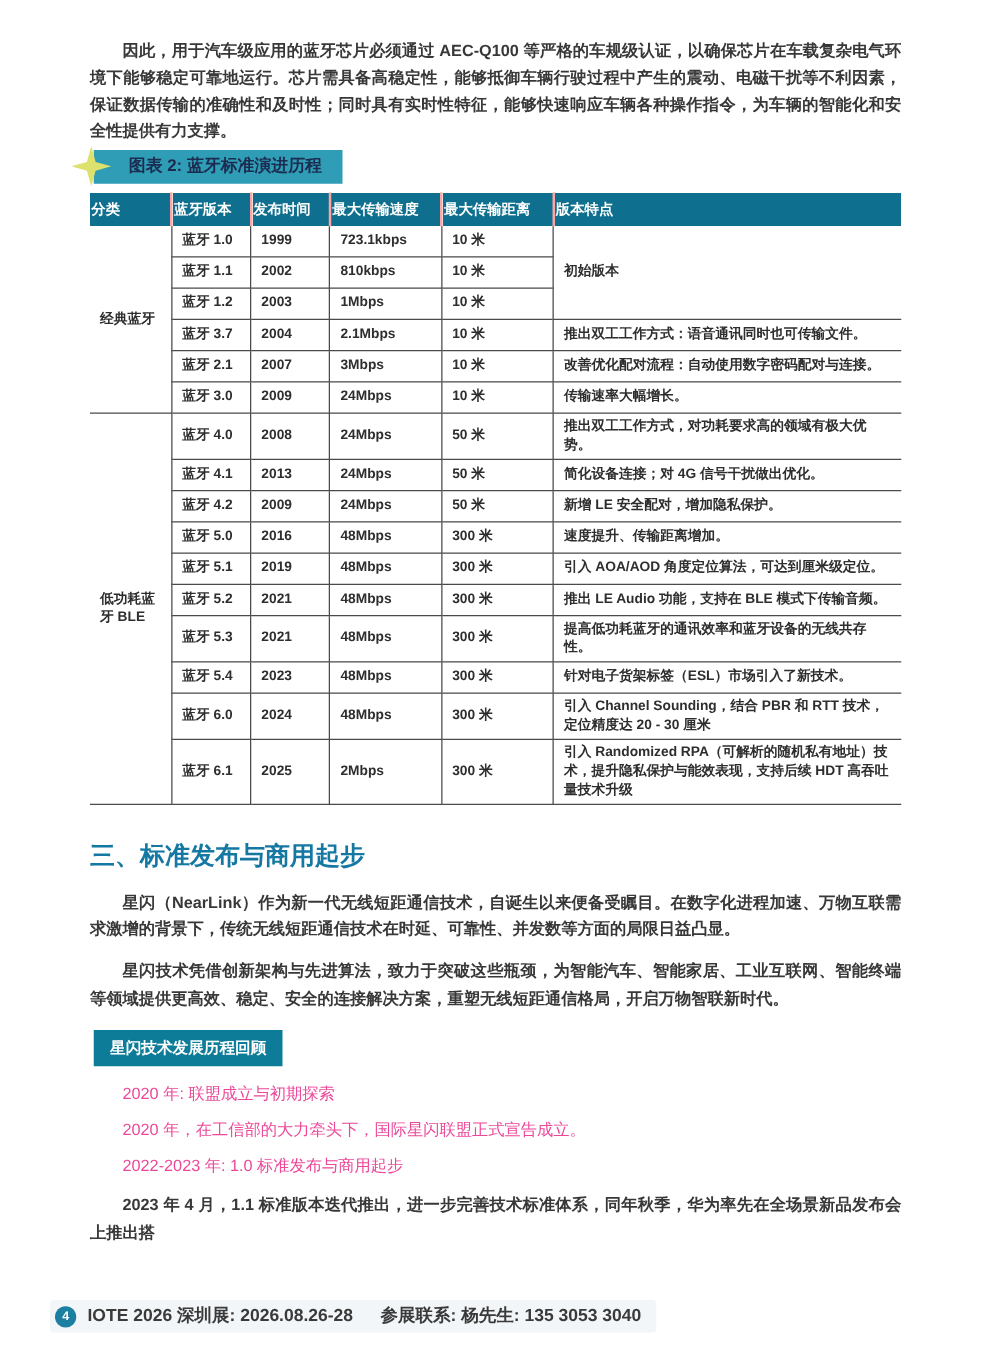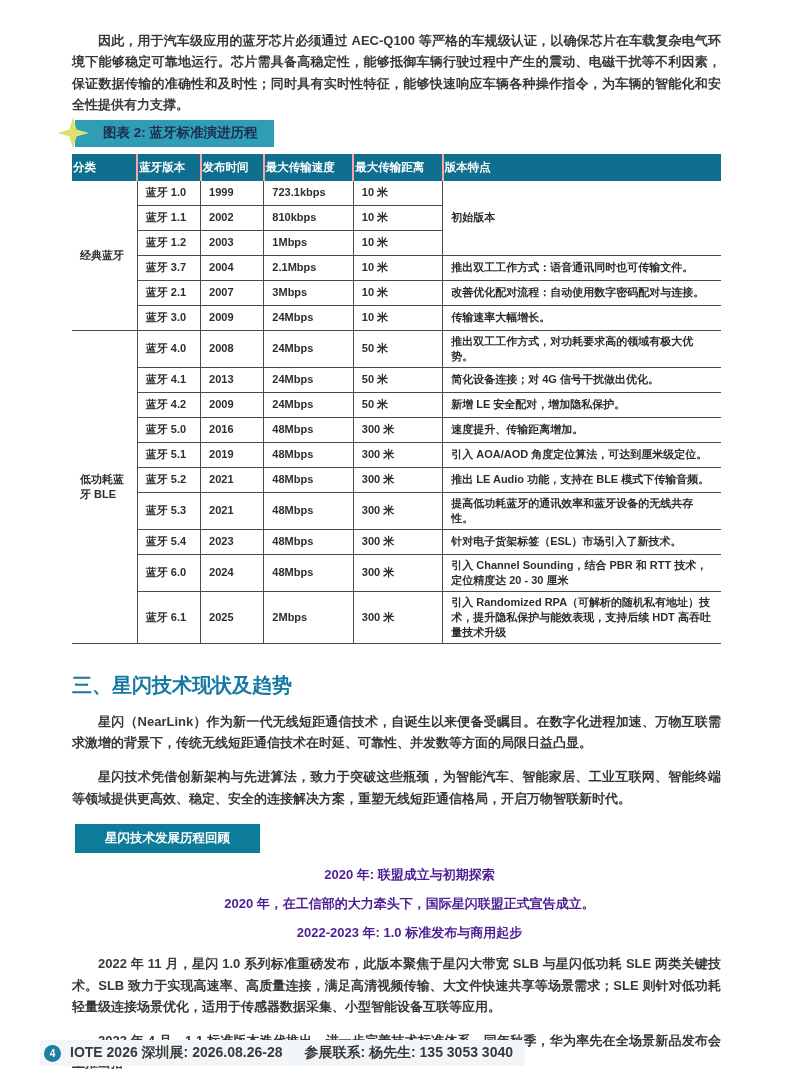--- a/index.html
+++ b/index.html
@@ -47,25 +47,25 @@
   
   .section-heading{
     margin-top:28px;font-size:20px;line-height:26px;
     font-weight:800;color:#1478a2;
   }
   .para-body{margin-top:13px;}
 
   .timeline-badge{
     display:inline-block;margin-top:15px;margin-left:3px;
     background:#0d7c99;color:#ffffff;font-weight:700;font-size:12.5px;
-    padding:6px 30px;
+    padding:6px 13px;
   }
   .milestone{
     margin-top:15px;margin-left:2em;
-    font-size:13px;font-weight:700;color:#4c1d95;line-height:14px;text-align:center;
+    font-size:13px;font-weight:400;color:#ec4899;line-height:14px;
   }
 
   
   .footer{
     position:absolute;left:40px;top:1040px;
     display:inline-flex;align-items:center;gap:9px;
     background:#f3f6f8;padding:4px 12px 4px 4px;border-radius:3px;
   }
   .page-num{
     width:17px;height:17px;border-radius:50%;background:#1b7fa2;
@@ -221,33 +221,32 @@
           <tr>
             <td>蓝牙 6.1</td>
             <td>2025</td>
             <td>2Mbps</td>
             <td>300 米</td>
             <td class="feat">引入 Randomized RPA（可解析的随机私有地址）技术，提升隐私保护与能效表现，支持后续 HDT 高吞吐量技术升级</td>
           </tr>
         </tbody>
     </table>
 
-    <div class="section-heading">三、星闪技术现状及趋势</div>
+    <div class="section-heading">三、标准发布与商用起步</div>
 
     <p class="para para-body">星闪（NearLink）作为新一代无线短距通信技术，自诞生以来便备受瞩目。在数字化进程加速、万物互联需求激增的背景下，传统无线短距通信技术在时延、可靠性、并发数等方面的局限日益凸显。</p>
 
     <p class="para para-body">星闪技术凭借创新架构与先进算法，致力于突破这些瓶颈，为智能汽车、智能家居、工业互联网、智能终端等领域提供更高效、稳定、安全的连接解决方案，重塑无线短距通信格局，开启万物智联新时代。</p>
 
     <div class="timeline-badge">星闪技术发展历程回顾</div>
 
     <div class="milestone">2020 年: 联盟成立与初期探索</div>
     <div class="milestone">2020 年，在工信部的大力牵头下，国际星闪联盟正式宣告成立。</div>
     <div class="milestone">2022-2023 年: 1.0 标准发布与商用起步</div>
 
-    <p class="para para-body">2022 年 11 月，星闪 1.0 系列标准重磅发布，此版本聚焦于星闪大带宽 SLB 与星闪低功耗 SLE 两类关键技术。SLB 致力于实现高速率、高质量连接，满足高清视频传输、大文件快速共享等场景需求；SLE 则针对低功耗轻量级连接场景优化，适用于传感器数据采集、小型智能设备互联等应用。</p>
 
     <p class="para para-body">2023 年 4 月，1.1 标准版本迭代推出，进一步完善技术标准体系，同年秋季，华为率先在全场景新品发布会上推出搭</p>
 
   </div>
 
   <div class="footer">
     <span class="page-num">4</span>
     <span class="footer-text">
       <span>IOTE 2026 深圳展: 2026.08.26-28</span><span class="gap"></span><span>参展联系: 杨先生: 135 3053 3040</span>
     </span>

